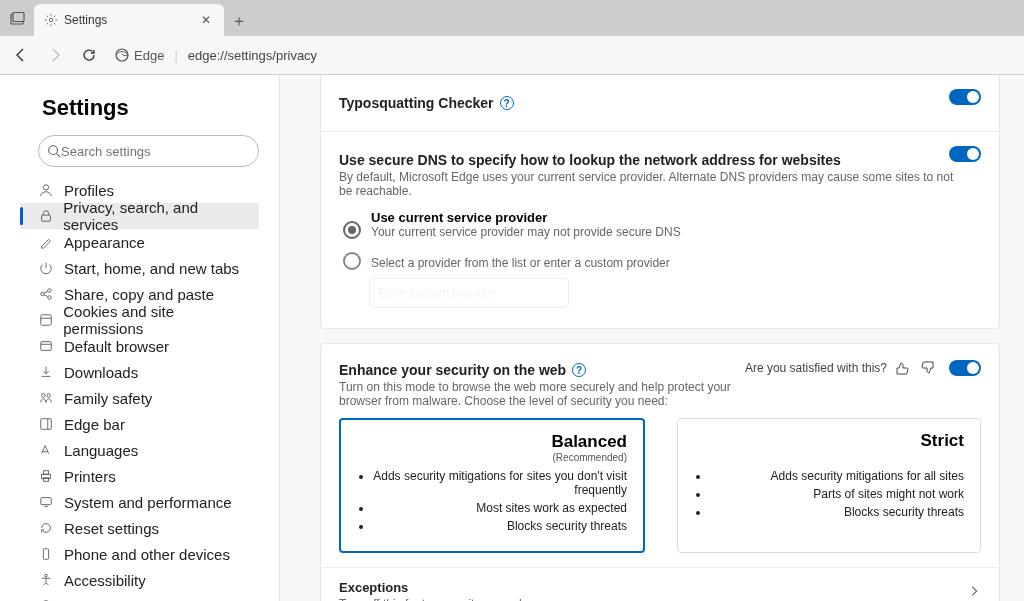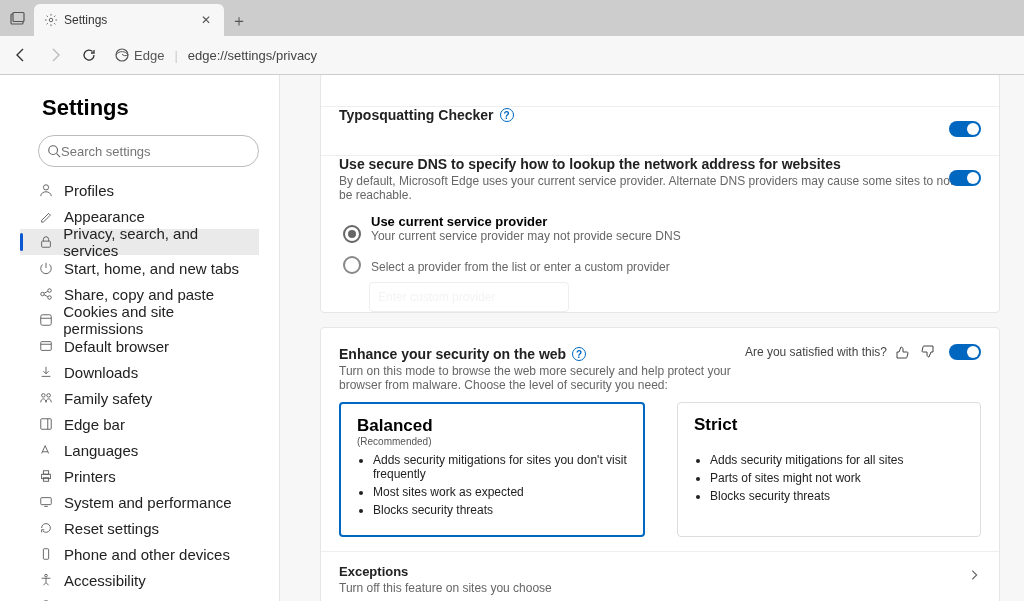--- a/index.html
+++ b/index.html
@@ -25,41 +25,41 @@
   .settings-h { font-size: 22px; font-weight: 600; margin: 6px 0 14px 14px; }
   .search-wrap { display: flex; align-items: center; border: 1px solid #bbb; border-radius: 16px; height: 32px; padding: 0 8px; margin-bottom: 10px; margin-left: 10px; }
   .search-wrap input { border: none; outline: none; font-size: 13px; flex: 1; }
   .side-items { margin-top: 4px; margin-left: -8px; }
   .side-item { display: flex; align-items: center; gap: 10px; height: 26px; padding: 0 10px 0 18px; font-size: 15px; color: #222; border-radius: 0; cursor: default; }
   .side-item .icon { width: 16px; height: 16px; display: flex; align-items: center; justify-content: center; color: #555; }
   .side-item.active { background: #eaeaea; position: relative; }
   .side-item.active::before { content: ""; position: absolute; left: 0; top: 4px; bottom: 4px; width: 3px; background: #0b57d0; border-radius: 2px; }
   .main { flex: 1; background: #f7f7f7; overflow: hidden; padding: 0 24px 0 40px; position: relative; }
   .card { background: #fff; border: 1px solid #e6e6e6; border-radius: 4px; margin-top: 6px; }
-  .row { padding: 0 18px; position: relative; margin-top: 32px; }
+  .row { padding: 20px 18px; position: relative; }
   .row + .row { border-top: 1px solid #eee; }
   .row-title { font-size: 14px; font-weight: 600; color: #222; display: flex; align-items: center; gap: 6px; }
   .row-desc { font-size: 12px; color: #666; margin-top: 2px; max-width: 620px; }
   .toggle { position: absolute; right: 18px; top: 14px; width: 32px; height: 16px; }
   .toggle .track { width: 32px; height: 16px; border-radius: 10px; background: #0067c0; position: relative; }
   .toggle .thumb { position: absolute; width: 12px; height: 12px; background: #fff; border-radius: 50%; top: 2px; right: 2px; }
   .help-i { width: 14px; height: 14px; border: 1px solid #0067c0; color: #0067c0; border-radius: 50%; font-size: 10px; display: inline-flex; align-items: center; justify-content: center; }
   .radio-group { margin-top: 4px; }
   .radio-item { display: flex; gap: 10px; padding: 8px 0 4px 4px; align-items: flex-end; }
   .radio { width: 18px; height: 18px; border: 2px solid #888; border-radius: 50%; margin-top: 1px; flex-shrink: 0; display:flex; align-items:center; justify-content:center;}
   .radio.selected { border-color: #666; }
   .radio.selected .dot { width: 8px; height: 8px; background: #666; border-radius: 50%; }
   .radio-label { font-size: 13px; font-weight: 600; }
   .radio-sub { font-size: 12px; color: #666; }
   .custom-input { margin-left: 30px; margin-top: 4px; border: 1px solid #eee; height: 30px; width: 200px; border-radius: 4px; color: #f3f3f3; font-size:12px; padding-left:8px; display:flex; align-items:center;}
   
   .sec-header { padding: 18px 18px 10px 18px; position: relative; }
   .sec-feedback { position: absolute; right: 64px; top: 16px; font-size: 12px; color: #444; display: flex; align-items: center; gap: 8px; }
   .sec-feedback .thumb-ic { width:16px; height:16px; }
-  .level-row { display: flex; gap: 32px; padding: 0 18px 14px 18px; }
+  .level-row { display: flex; gap: 32px; padding: 0 18px 14px 18px; text-align: right; }
   .level-card { flex: 1; border: 1px solid #ddd; border-radius: 4px; padding: 12px 16px 14px 16px; }
   .level-card.selected { border: 2px solid #0067c0; }
   .level-title { font-size: 17px; font-weight: 600; }
   .level-rec { font-size: 10px; color: #555; }
   .level-card ul { list-style: disc; padding-left: 16px; margin-top: 6px; }
   .level-card li { font-size: 12px; color: #222; margin: 4px 0; }
   .exceptions { padding: 12px 18px 14px 18px; border-top: 1px solid #eee; position: relative; }
   .chev { position: absolute; right: 18px; top: 16px; color: #666; }
   .sc-top { height: 6px; }
   svg { display: block; }
@@ -132,36 +132,36 @@
     <div class="side-items">
       <div class="side-item">
           <span class="icon">
             <svg width="14" height="14" viewBox="0 0 16 16">
               <circle cx="8" cy="5" r="3" fill="none" stroke="#555"></circle>
               <path d="M2 15c0-3 3-5 6-5s6 2 6 5" fill="none" stroke="#555"></path>
             </svg>
           </span>
           <span>Profiles</span>
         </div>
-      <div class="side-item">
-          <span class="icon">
-            <svg width="14" height="14" viewBox="0 0 16 16">
-              <path d="M3 13l8-8 2 2-8 8H3v-2z" fill="none" stroke="#555"></path>
-            </svg>
-          </span>
-          <span>Appearance</span>
-        </div>
       <div class="side-item active">
           <span class="icon">
             <svg width="14" height="14" viewBox="0 0 16 16">
               <rect x="3" y="7" width="10" height="7" rx="1" fill="none" stroke="#555"></rect>
               <path d="M5 7V5a3 3 0 0 1 6 0v2" fill="none" stroke="#555"></path>
             </svg>
           </span>
           <span>Privacy, search, and services</span>
+        </div>
+      <div class="side-item">
+          <span class="icon">
+            <svg width="14" height="14" viewBox="0 0 16 16">
+              <path d="M3 13l8-8 2 2-8 8H3v-2z" fill="none" stroke="#555"></path>
+            </svg>
+          </span>
+          <span>Appearance</span>
         </div>
       <div class="side-item">
           <span class="icon">
             <svg width="14" height="14" viewBox="0 0 16 16">
               <path d="M8 2v6M4 4a6 6 0 1 0 8 0" fill="none" stroke="#555"></path>
             </svg>
           </span>
           <span>Start, home, and new tabs</span>
         </div>
       <div class="side-item">

